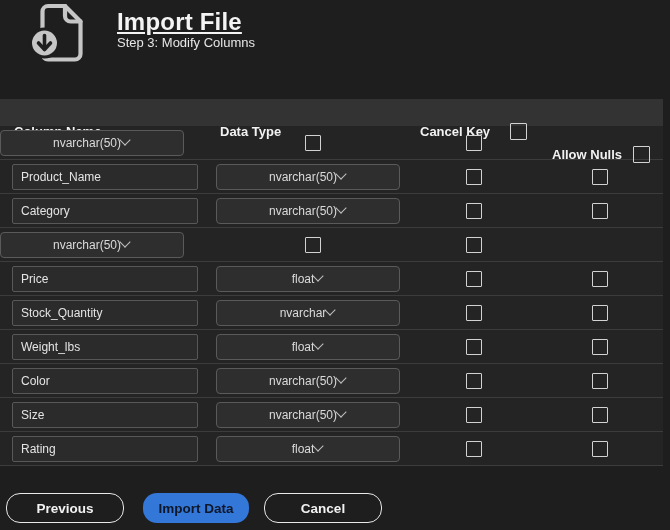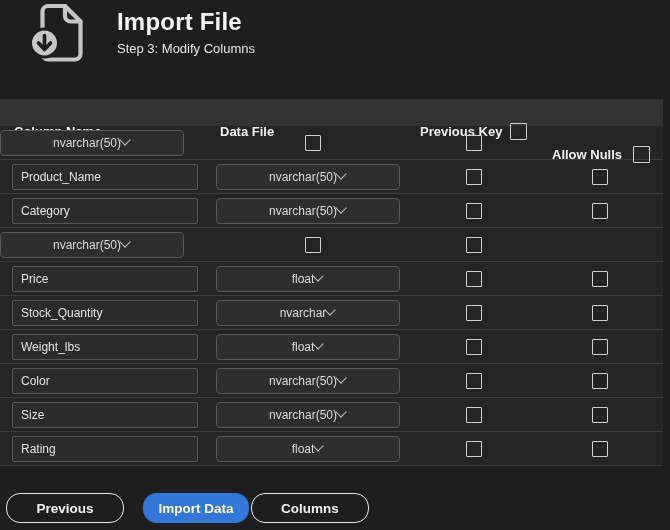--- a/index.html
+++ b/index.html
@@ -10,22 +10,22 @@
     width: 670px; height: 530px;
     position: relative;
     overflow: hidden;
     font-family: "Liberation Sans", sans-serif;
     -webkit-font-smoothing: antialiased;
   }
 
   
   .icon-wrap { position: absolute; left: 28px; top: 3px; width: 56px; height: 60px; }
   .titles { position: absolute; left: 117px; top: 8px; }
-  .page-title { font-size: 24px; font-weight: bold; color: #F4F4F4; margin: 0; line-height: 27px; letter-spacing: 0.2px; }
-  .subtitle { font-size: 13px; color: #E6E6E6; margin-top: 6px; }
+  .page-title { font-size: 24px; font-weight: bold; color: #F4F4F4; margin: 0; line-height: 27px; letter-spacing: 0.2px; text-decoration: underline; }
+  .subtitle { font-size: 13px; color: #E6E6E6; }
 
   
   .table { position: absolute; top: 99px; left: 0; width: 663px; }
   .thead {
     height: 27px; background: #333333;
     display: grid; grid-template-columns: 216px 194px 127px 126px;
     align-items: center;
   }
   .th { font-size: 13px; font-weight: bold; color: #F2F2F2; }
   .th-name { padding-left: 14px; }
@@ -69,21 +69,21 @@
   .cb-header { width: 17px; height: 17px; }
 
   
   .footer { position: absolute; top: 493px; left: 6px; display: flex; }
   .btn {
     height: 30px; border-radius: 14px; box-sizing: border-box;
     font-family: inherit; font-size: 13.5px; font-weight: bold;
     cursor: pointer; display: flex; align-items: center; justify-content: center;
   }
   .btn-outline { width: 118px; background: transparent; border: 1.5px solid #E8E8E8; color: #F2F2F2; }
-  .btn-primary { width: 106px; border: none; color: #fef9c3; margin-left: 19px; margin-right: 2px; }
+  .btn-primary { width: 106px; border: none; color: #0f172a; margin-left: 19px; margin-right: 15px; }
 </style>
 </head>
 <body>
 
 <div class="icon-wrap">
   <svg width="56" height="60" viewBox="0 0 56 60">
     <g fill="none" stroke="#C6C6C6" stroke-width="4.2" stroke-linecap="round" stroke-linejoin="round">
       <path d="M37 3 H20 a5.5 5.5 0 0 0 -5.5 5.5 V51 a5.5 5.5 0 0 0 5.5 5.5 h27 a5.5 5.5 0 0 0 5.5 -5.5 V18.5"></path>
       <path d="M37 3 v10 a5.5 5.5 0 0 0 5.5 5.5 h10"></path>
       <path d="M37.5 3.5 L52 18"></path>
@@ -96,23 +96,23 @@
   </svg>
 </div>
 <div class="titles">
   <h1 class="page-title">Import File</h1>
   <div class="subtitle">Step 3: Modify Columns</div>
 </div>
 
 <div class="table">
   <div class="thead">
     <div class="th th-name">Column Name</div>
-    <div class="th th-type">Data File</div>
+    <div class="th th-type">Data Type</div>
     <div class="th th-check">
-      <span>Previous Key</span>
+      <span>Cancel Key</span>
       <input type="checkbox" class="cb cb-header" style="">
     </div>
     <div class="th th-check th-nulls">
       <span>Allow Nulls</span>
       <input type="checkbox" class="cb cb-header" style="">
     </div>
   </div>
   <div class="tbody" id="table-body">
   <div class="row">
     <div class="cell-type">
@@ -286,14 +286,14 @@
     <div class="cell-check">
       <input type="checkbox" class="cb" style="">
     </div>
   </div>
 </div>
 </div>
 
 <div class="footer">
   <button class="btn btn-outline">Previous</button>
   <button class="btn btn-primary" id="import-btn" style="background: rgb(51, 119, 216);">Import Data</button>
-  <button class="btn btn-outline">Columns</button>
+  <button class="btn btn-outline">Cancel</button>
 </div>
 
 </body></html>

